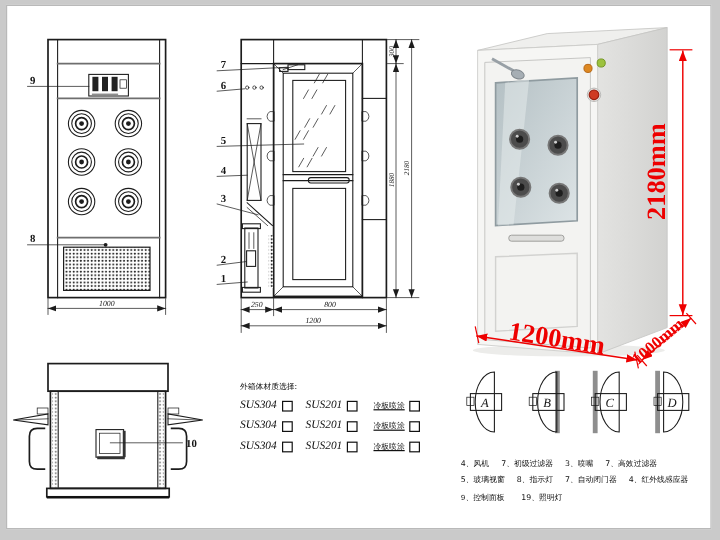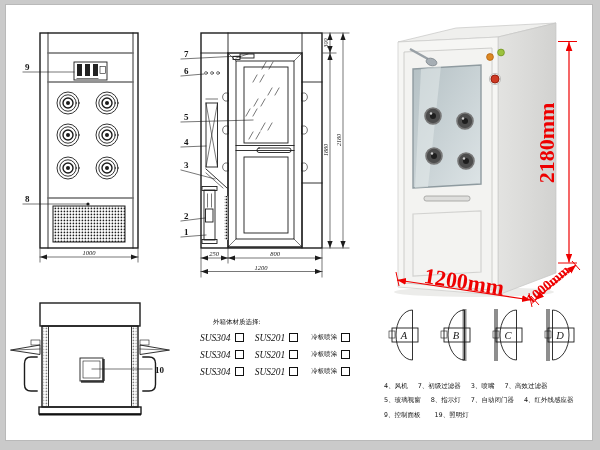--- a/index.html
+++ b/index.html
@@ -13,25 +13,25 @@
   svg .thn{stroke-width:.6;}
   svg .gry{stroke:#6e6e6e;}
   svg text{fill:#151515;}
   svg .dim{font:italic 6.5px "Liberation Serif",serif;}
   svg .dimv{font:italic 6px "Liberation Serif",serif;}
   svg .lbl{font:bold 9px "Liberation Serif",serif;}
   svg .letter{font:italic 10.5px "Liberation Serif",serif;}
   svg .red{stroke:#ee0000;}
   svg .redtext{fill:#ee0000;font-family:"Liberation Serif",serif;font-weight:bold;}
   .materials{position:absolute;left:200px;top:318px;width:160px;color:#111;}
-  .materials .hd{font-size:6.5px;line-height:8px;margin-top:8px;white-space:nowrap;margin-left:13px;}
+  .materials .hd{font-size:6.5px;line-height:8px;margin-top:8px;white-space:nowrap;}
   .materials .hd:first-child{margin-top:0;}
-  .materials .row{display:flex;align-items:flex-start;margin-top:7px;white-space:nowrap;}
+  .materials .row{display:flex;align-items:flex-end;margin-top:7px;white-space:nowrap;}
   .sus{font:italic 9.5px "Liberation Serif",serif;}
-  .cn{font-size:6.5px;}
+  .cn{font-size:6.5px;text-decoration:underline;}
   .cb{display:inline-block;width:7px;height:7px;border:1.2px solid #111;margin-left:4px;background:#fff;}
   .sp1{margin-right:11px;} .sp2{margin-right:13px;}
   .legend{position:absolute;left:384px;top:376px;width:212px;color:#111;font-size:6.5px;}
   .legend .ttl{line-height:9px;}
   .legend .lrow{display:flex;margin-top:5.5px;white-space:nowrap;}
   .legend .lrow span{display:inline-block;}
   .g10{margin-right:10px;} .g14{margin-right:14px;font-family:Liberation Mono, monospace;}
 </style>
 </head>
 <body>

